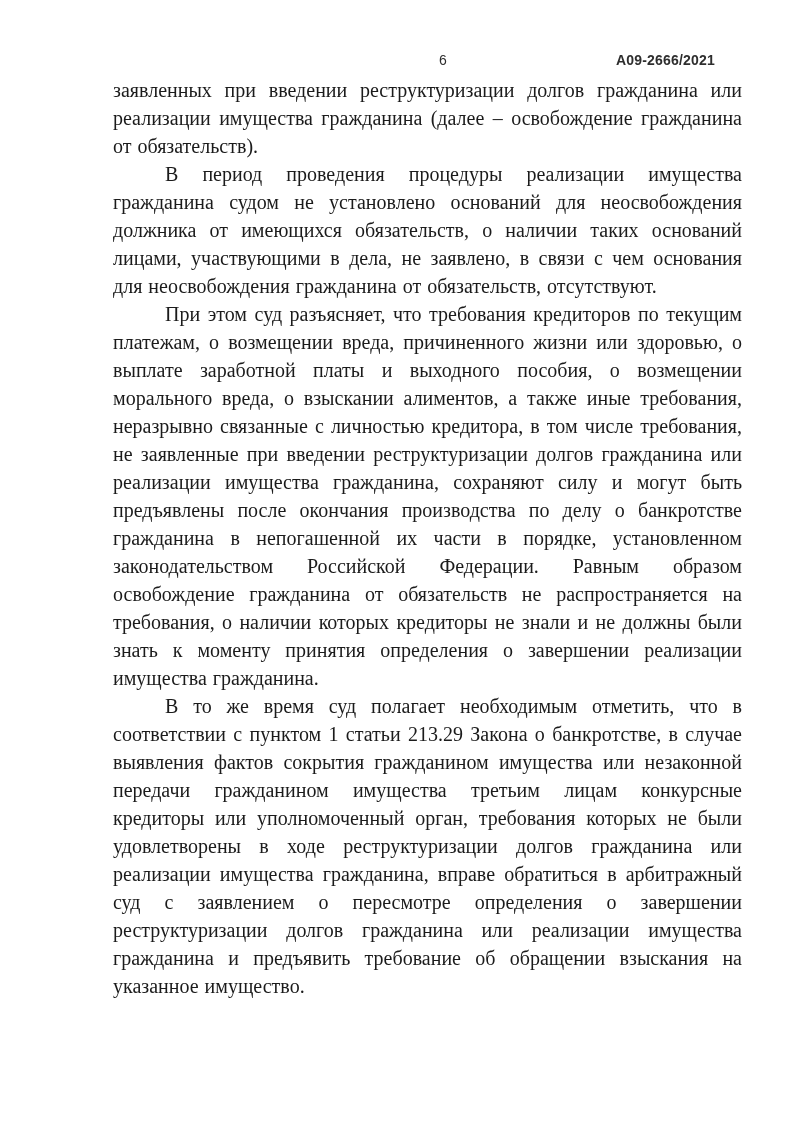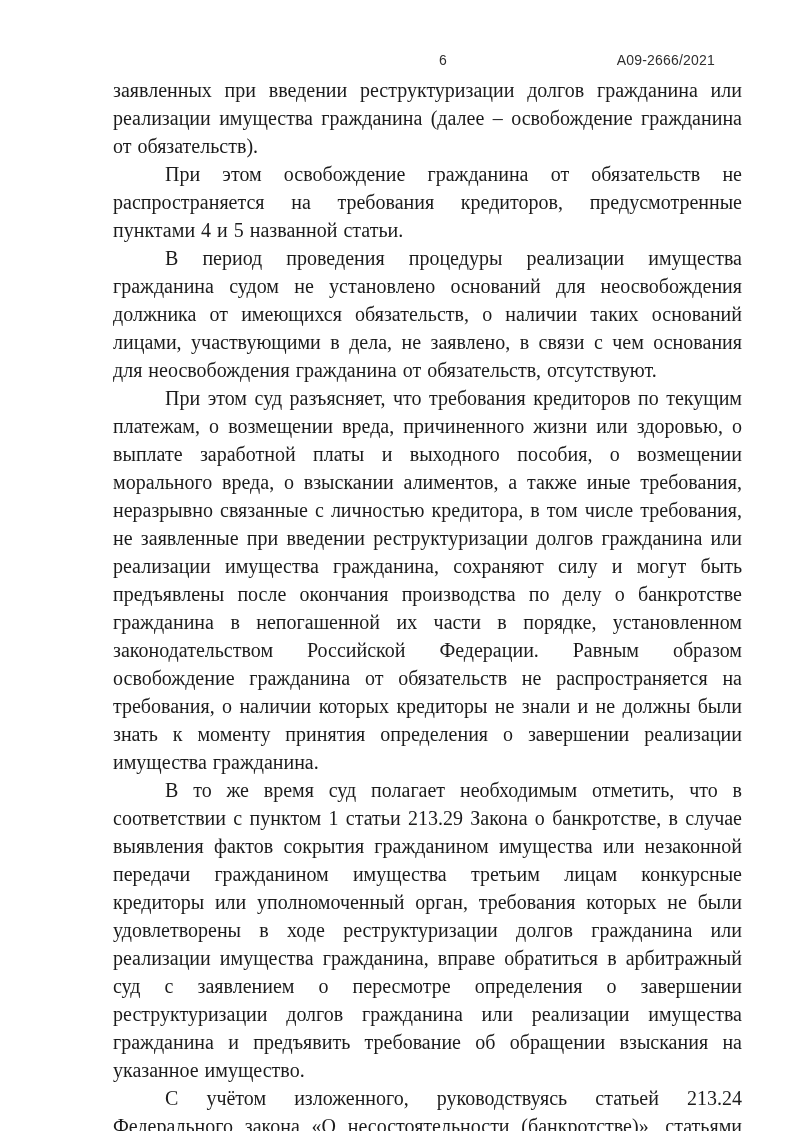--- a/index.html
+++ b/index.html
@@ -31,20 +31,21 @@
     top: 0;
     width: 60px;
     text-align: center;
   }
   .case-number {
     position: absolute;
     right: 85px;
     top: 0;
     text-align: right;
     letter-spacing: 0.2px;
+    font-weight: bold;
   }
   .doc-body {
     position: absolute;
     top: 76px;
     left: 113px;
     width: 629px;
   }
   .doc-body p {
     font-size: 20px;
     line-height: 28px;
@@ -62,20 +63,18 @@
 
 <div class="page">
 
   <div class="page-header">
     <span class="page-number">6</span>
     <span class="case-number">А09-2666/2021</span>
   </div>
 
   <div class="doc-body">
     <p class="no-indent">заявленных при введении реструктуризации долгов гражданина или реализации имущества гражданина (далее – освобождение гражданина от обязательств).</p>
-    <p>При этом освобождение гражданина от обязательств не распространяется на требования кредиторов, предусмотренные пунктами 4 и 5 названной статьи.</p>
     <p>В период проведения процедуры реализации имущества гражданина судом не установлено оснований для неосвобождения должника от имеющихся обязательств, о наличии таких оснований лицами, участвующими в дела, не заявлено, в связи с чем основания для неосвобождения гражданина от обязательств, отсутствуют.</p>
     <p>При этом суд разъясняет, что требования кредиторов по текущим платежам, о возмещении вреда, причиненного жизни или здоровью, о выплате заработной платы и выходного пособия, о возмещении морального вреда, о взыскании алиментов, а также иные требования, неразрывно связанные с личностью кредитора, в том числе требования, не заявленные при введении реструктуризации долгов гражданина или реализации имущества гражданина, сохраняют силу и могут быть предъявлены после окончания производства по делу о банкротстве гражданина в непогашенной их части в порядке, установленном законодательством Российской Федерации. Равным образом освобождение гражданина от обязательств не распространяется на требования, о наличии которых кредиторы не знали и не должны были знать к моменту принятия определения о завершении реализации имущества гражданина.</p>
     <p>В то же время суд полагает необходимым отметить, что в соответствии с пунктом 1 статьи 213.29 Закона о банкротстве, в случае выявления фактов сокрытия гражданином имущества или незаконной передачи гражданином имущества третьим лицам конкурсные кредиторы или уполномоченный орган, требования которых не были удовлетворены в ходе реструктуризации долгов гражданина или реализации имущества гражданина, вправе обратиться в арбитражный суд с заявлением о пересмотре определения о завершении реструктуризации долгов гражданина или реализации имущества гражданина и предъявить требование об обращении взыскания на указанное имущество.</p>
-    <p>С учётом изложенного, руководствуясь статьей 213.24 Федерального закона «О несостоятельности (банкротстве)», статьями 184, 185, 223 Арбитражного процессуального кодекса Российской Федерации, арбитражный суд</p>
   </div>
 
 </div>
 
 </body></html>

